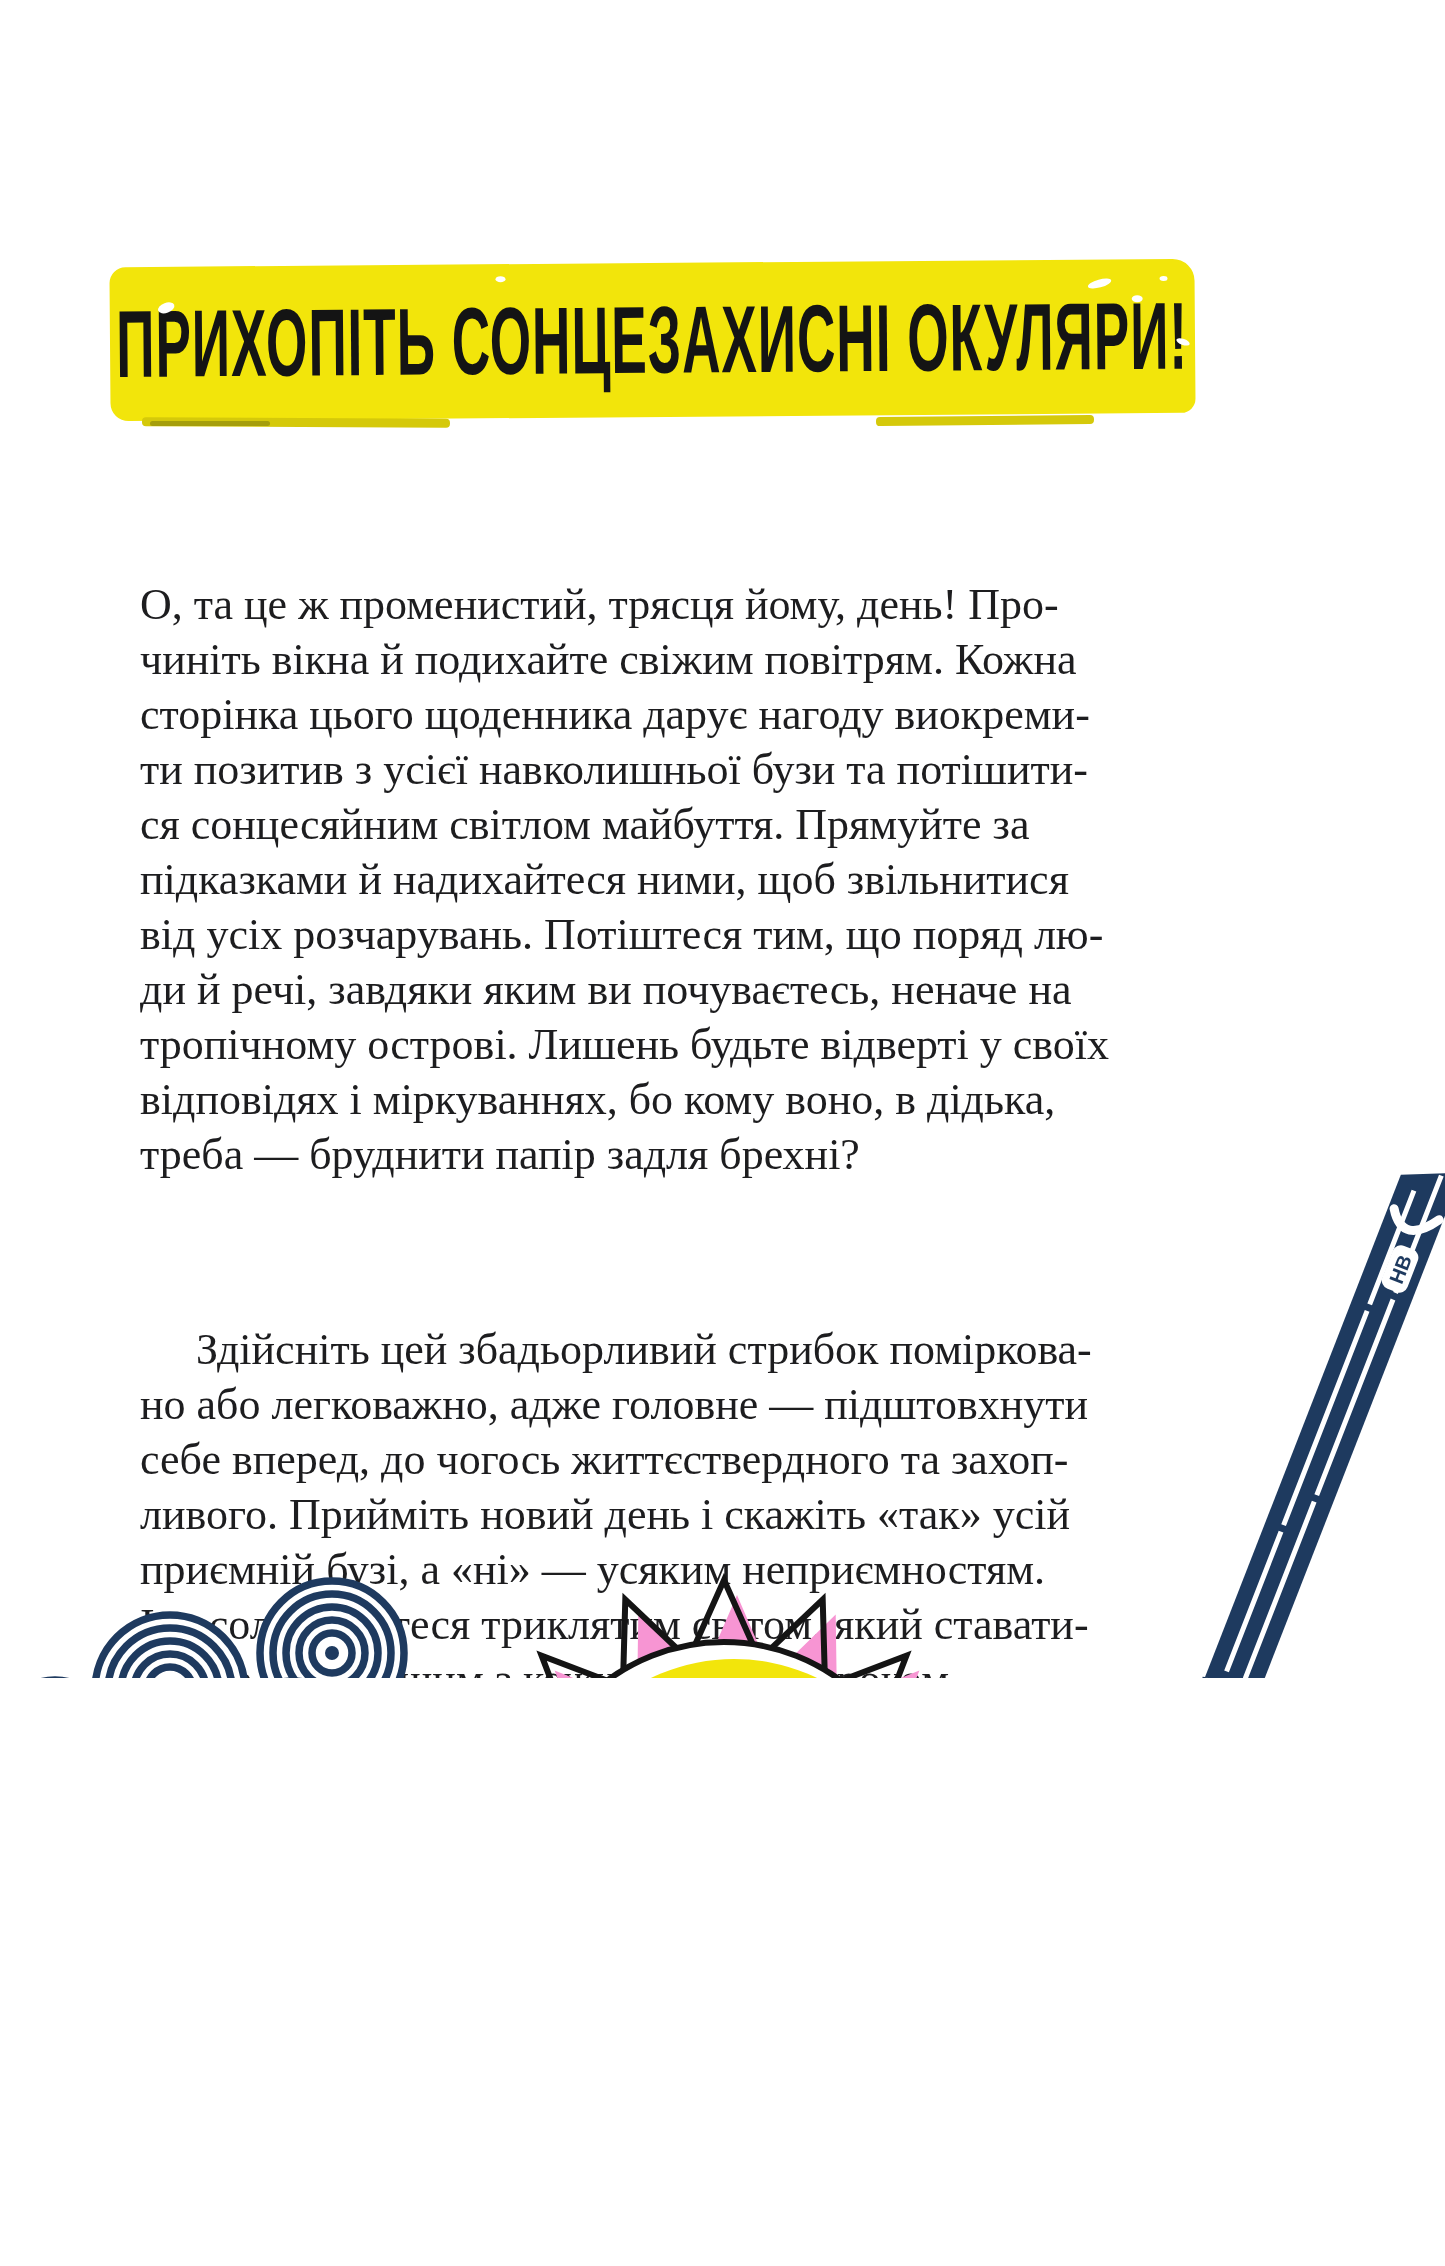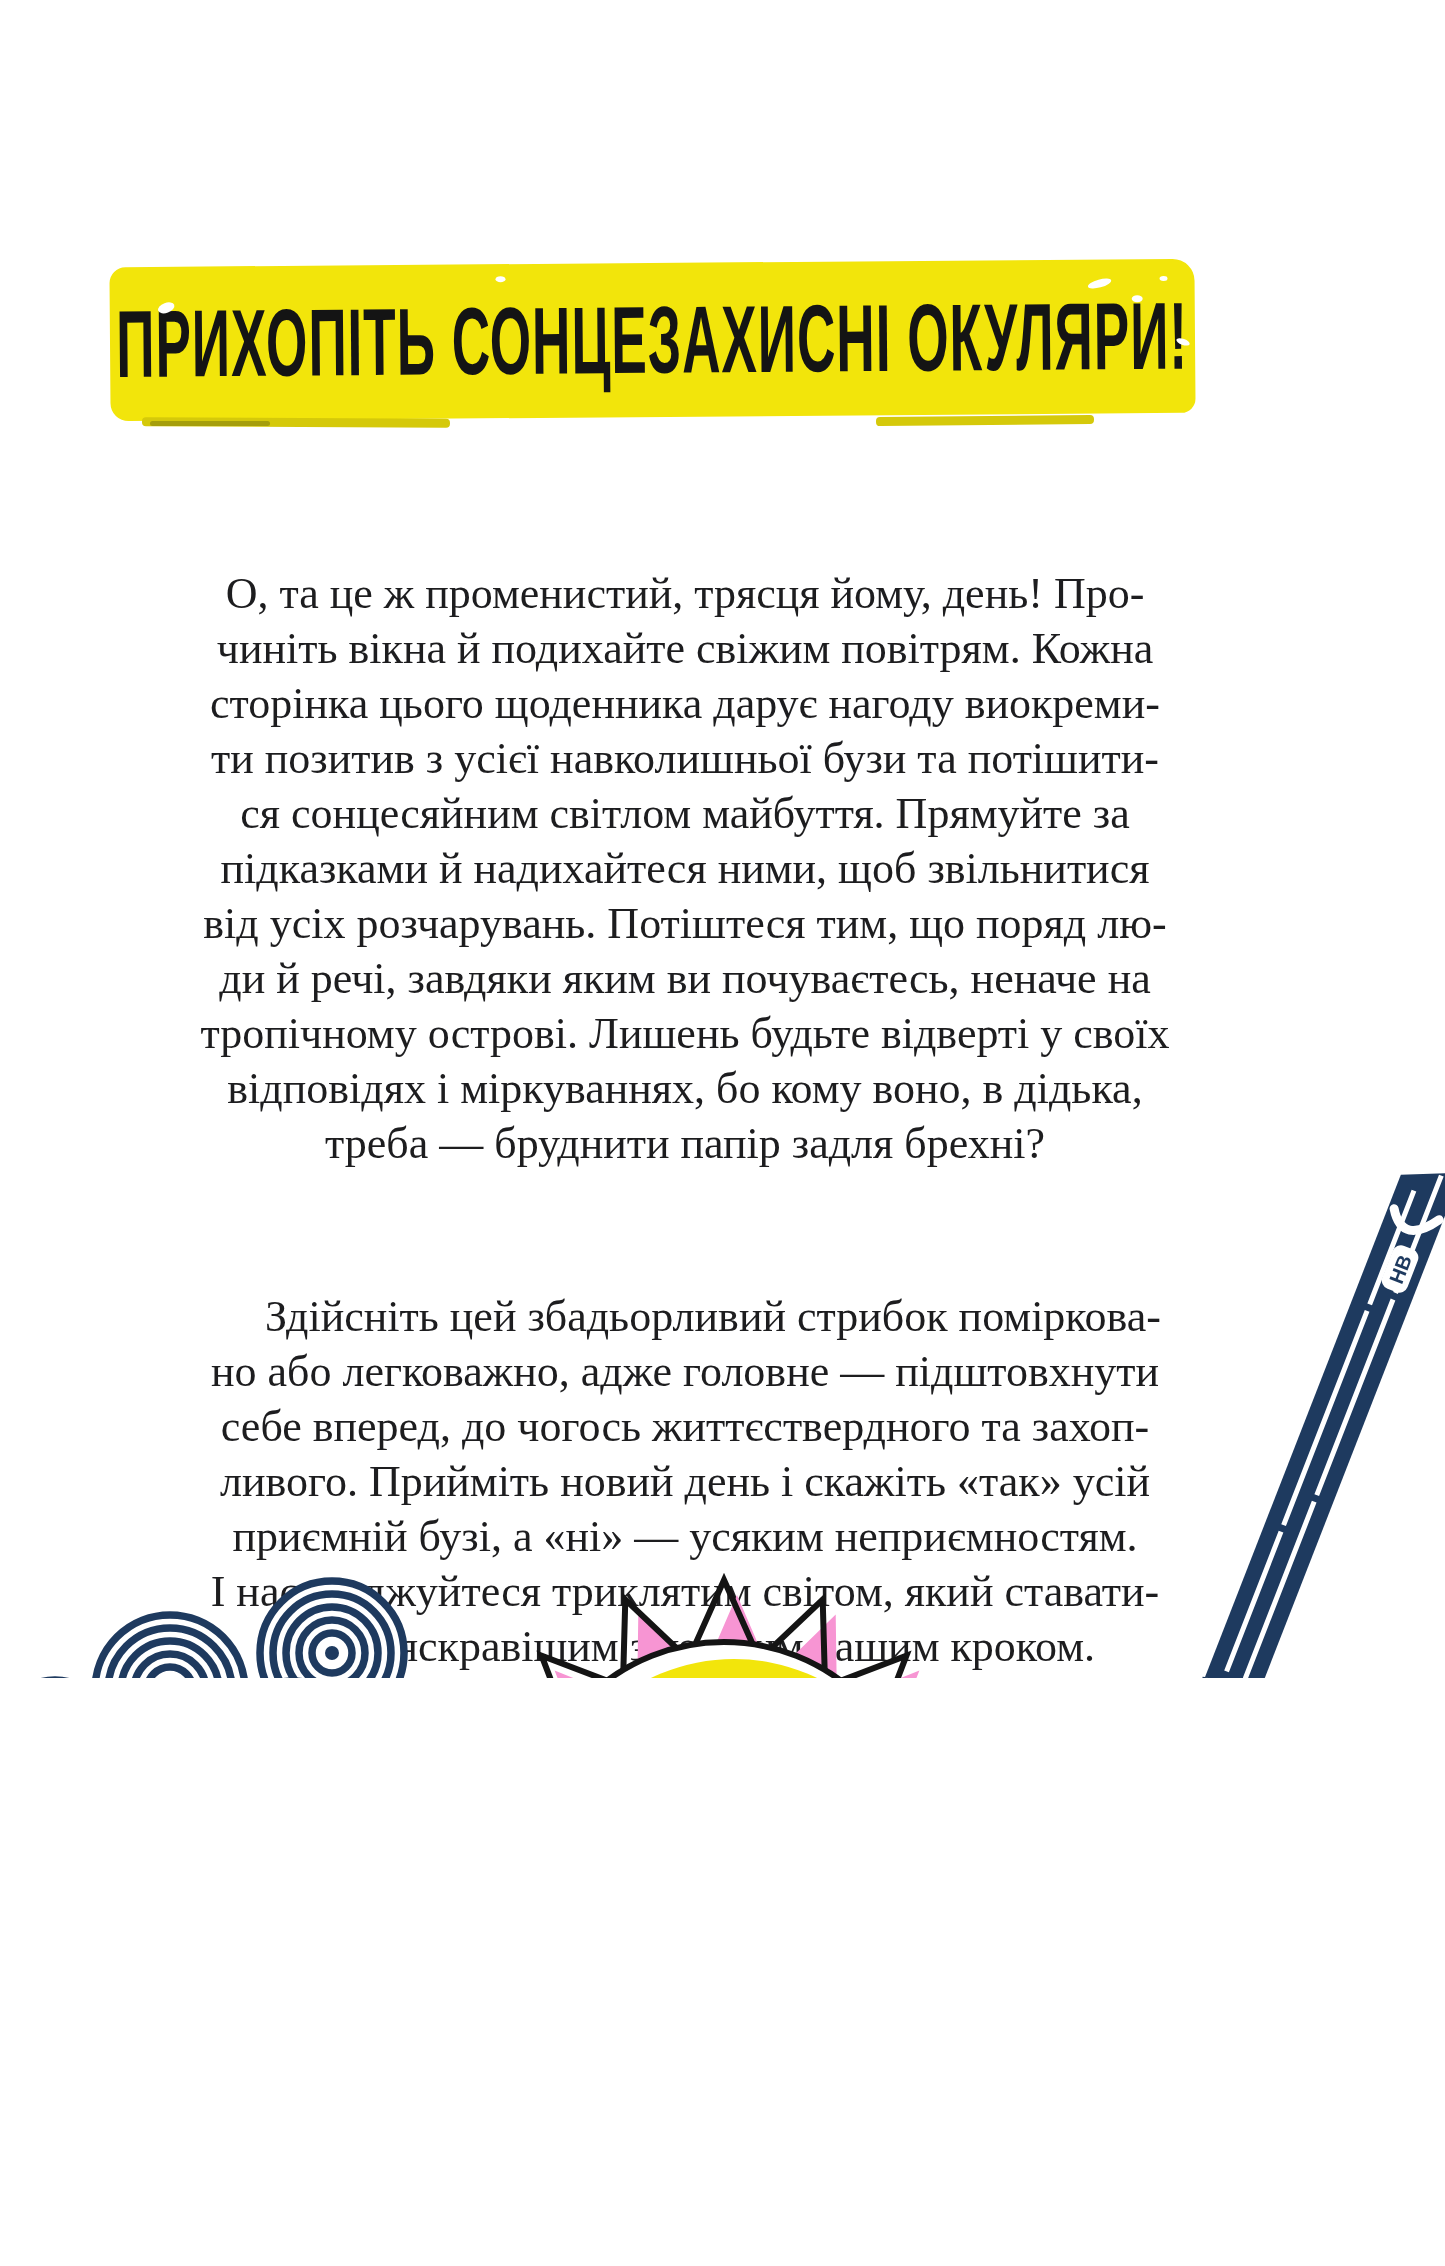--- a/index.html
+++ b/index.html
@@ -39,21 +39,21 @@
   .speck{position:absolute;background:#ffffff;border-radius:50%;}
   .streak{position:absolute;background:#d5c90a;border-radius:4px;}
   .streak.dark{background:#a59e0b;}
   
   #article{
     position:absolute;left:125px;top:452px;width:1120px;
     font-size:44px;line-height:55px;
     color:var(--text);
     white-space:pre;
   }
-  #article p{margin:4px;padding:0;text-align:center;}
+  #article p{margin:15px;padding:0;}
   #article p.indented{text-indent:56px;font-family:Liberation Serif, serif;}
   
   .illu{position:absolute;}
   #cloud-left{left:0;top:1575px;}
   #cloud-right{left:1030px;top:1875px;}
   #sun{left:455px;top:1560px;}
   #pencil{left:1115px;top:1128px;}
   .p-navy{fill:var(--navy);}
   .p-wood{fill:var(--wood);}
   svg{display:block;overflow:visible;}

